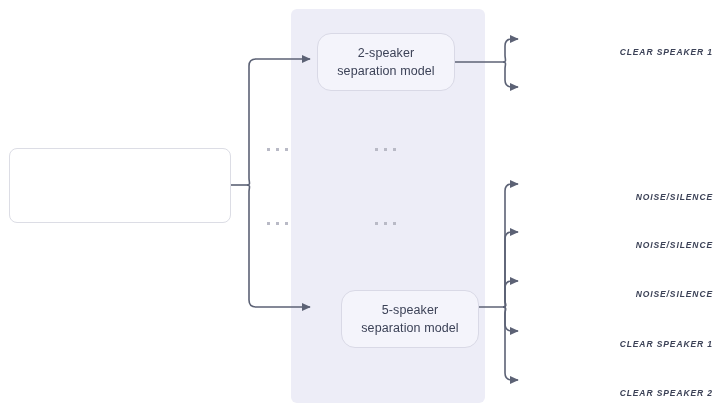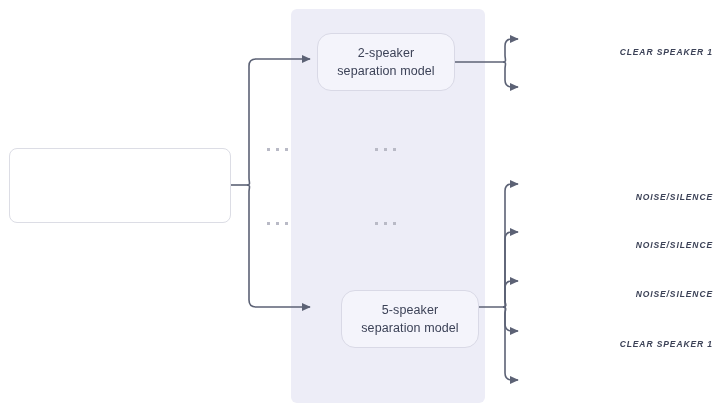--- a/index.html
+++ b/index.html
@@ -272,14 +272,27 @@
           <stop offset="0%" stop-color="#22998e"></stop>
           <stop offset="45%" stop-color="#2f53a8"></stop>
           <stop offset="100%" stop-color="#4b2f9c"></stop>
         </linearGradient>
       </defs>
       <line x1="1" y1="2.5" x2="179" y2="2.5" stroke="url(#gB4)" stroke-width="3.4" stroke-dasharray="1.6 2.6" stroke-linecap="butt"></line>
     </svg>
     <span class="wave-label">CLEAR SPEAKER 1</span>
   </div>
 
+  <div class="abs wave-row" style="left:535px; top:377px; width:178px;">
+    <svg class="wave" viewBox="0 0 180 5" preserveAspectRatio="none" xmlns="http://www.w3.org/2000/svg">
+      <defs>
+        <linearGradient id="gB5" x1="0" y1="0" x2="1" y2="0">
+          <stop offset="0%" stop-color="#22998e"></stop>
+          <stop offset="50%" stop-color="#2f53a8"></stop>
+          <stop offset="100%" stop-color="#5b2f8c"></stop>
+        </linearGradient>
+      </defs>
+      <line x1="1" y1="2.5" x2="179" y2="2.5" stroke="url(#gB5)" stroke-width="3.4" stroke-dasharray="1.6 2.6" stroke-linecap="butt"></line>
+    </svg>
+    <span class="wave-label">CLEAR SPEAKER 2</span>
+  </div>
 
 </div>
 
 </body></html>

